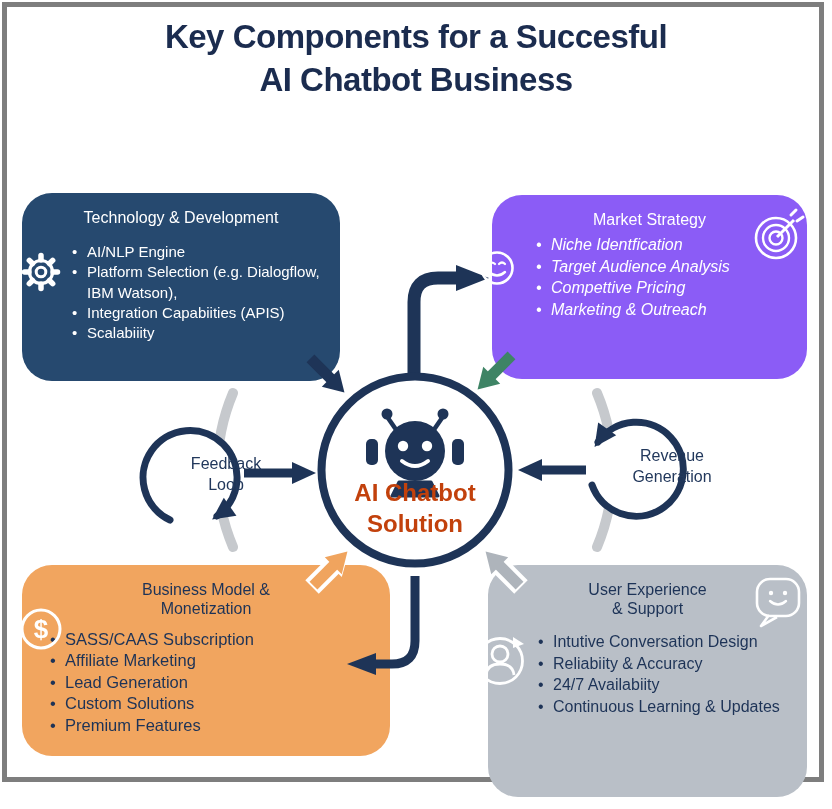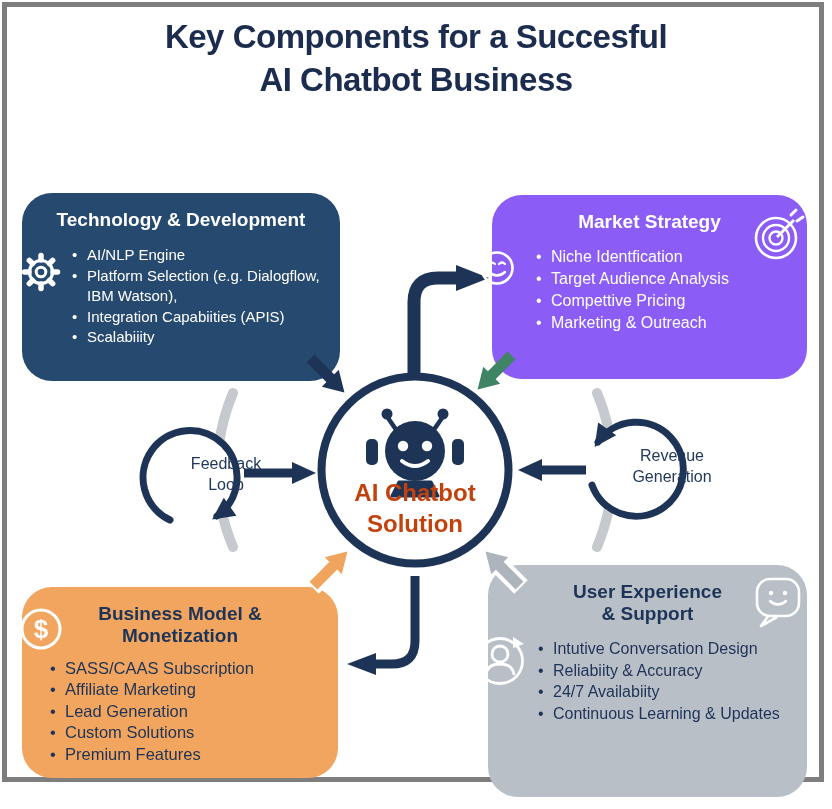--- a/index.html
+++ b/index.html
@@ -7,28 +7,28 @@
           font-family:"Liberation Sans",sans-serif;}
   .frame{position:absolute;left:2px;top:2px;width:812px;height:770px;border:5px solid #7e7e7e;z-index:0;}
   .layer{position:absolute;left:0;top:0;width:832px;height:809px;pointer-events:none;}
   #svg-bg{z-index:0;}
   #svg-fg{z-index:2;}
   .page-title{position:absolute;left:0;right:0;top:16px;text-align:center;z-index:3;
               color:#1b2c4f;font-size:33px;font-weight:800;line-height:1.3;letter-spacing:-0.5px;}
   .box{position:absolute;border-radius:30px;z-index:1;}
   .box-tech{left:22px;top:193px;width:318px;height:188px;background:#26496f;}
   .box-market{left:492px;top:195px;width:315px;height:184px;background:#8b5cf6;}
-  .box-business{left:22px;top:587px;width:316px;height:191px;background:#f1a55f;}
+  .box-business{left:22px;top:565px;width:368px;height:191px;background:#f1a55f;}
   .box-ux{left:488px;top:565px;width:319px;height:232px;background:#b9bfc7;}
-  .box-title{font-weight:700;text-align:center;font-size:19px;margin-top:16px;line-height:1.18;}
+  .box-title{font-weight:400;text-align:center;font-size:16px;margin-top:16px;line-height:1.18;}
   .light{color:#ffffff;}
   .dark{color:#1d3357;}
   .bullets{font-size:16px;line-height:1.36;}
   .box-tech .bullets{margin:14px 6px 0 50px;font-size:15px;}
-  .box-market .bullets{margin:13px 4px 0 44px;}
+  .box-market .bullets{margin:4px 4px 0 44px;font-style:italic;}
   .box-business .bullets{margin:10px 4px 0 28px;font-size:16.5px;line-height:1.3;}
   .box-ux .bullets{margin:12px 4px 0 50px;}
   .brow{display:flex;}
   .bdot{width:15px;flex:none;}
   .bdot::before{content:"\2022";}
   .btxt{white-space:pre-line;}
   .ring-label{position:absolute;z-index:3;text-align:center;color:#22385c;
               font-size:16px;line-height:1.3;font-weight:500;padding-left:36px;}
   .lbl-feedback{left:140px;top:454px;width:100px;}
   .lbl-revenue{left:584px;top:446px;width:104px;}

